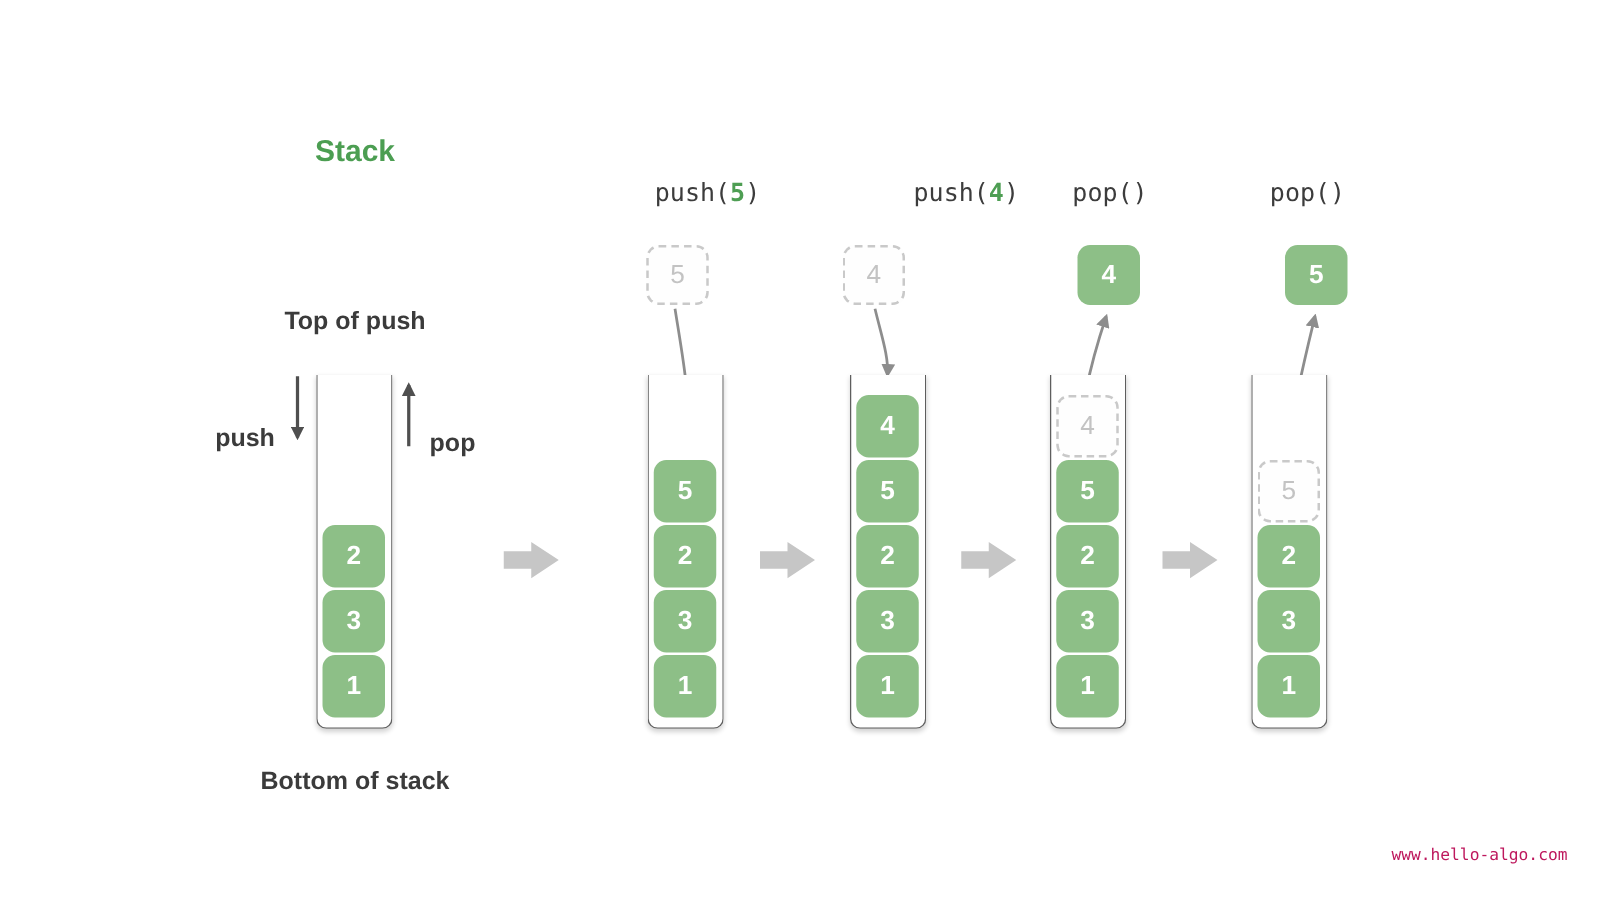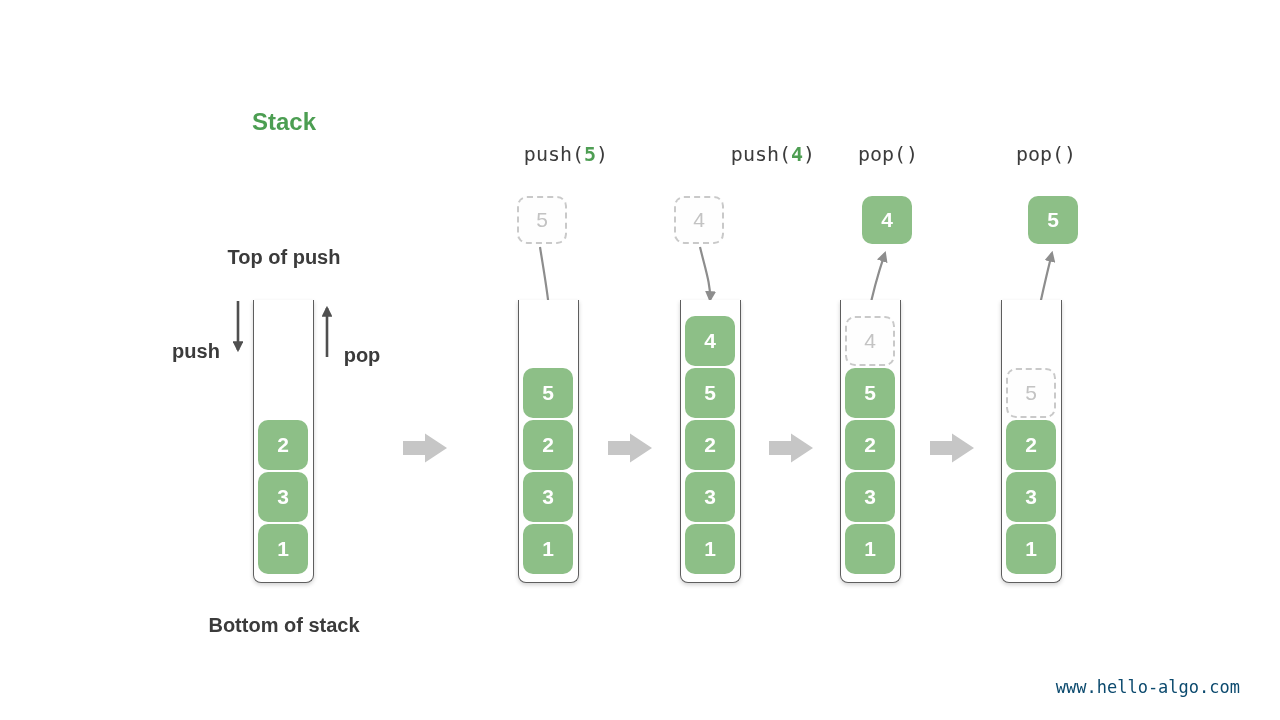--- a/index.html
+++ b/index.html
@@ -38,22 +38,22 @@
   }
   .float-cell{
     position:absolute;top:196px;width:50px;height:48px;border-radius:10px;
     background:#8dbf87;color:#ffffff;font-weight:bold;font-size:21px;
     display:flex;align-items:center;justify-content:center;box-sizing:border-box;
   }
   .float-cell.dashed{
     background:#fefefe;border:2px dashed #c9c9c9;color:#c3c3c3;font-weight:normal;
   }
   .watermark{
-    position:absolute;right:40px;top:677px;
-    font-family:"DejaVu Sans Mono",monospace;font-size:17px;color:#0c4a6e;
+    position:absolute;right:26px;top:677px;
+    font-family:"DejaVu Sans Mono",monospace;font-size:13px;color:#be185d;
   }
 </style>
 </head>
 <body>
 
 <div class="canvas">
 
   <svg class="overlay" width="1280" height="720" viewBox="0 0 1280 720">
     <defs>
       <marker id="head-dark" viewBox="0 0 10 10" refX="8" refY="5" markerWidth="4.2" markerHeight="4.2" orient="auto">

